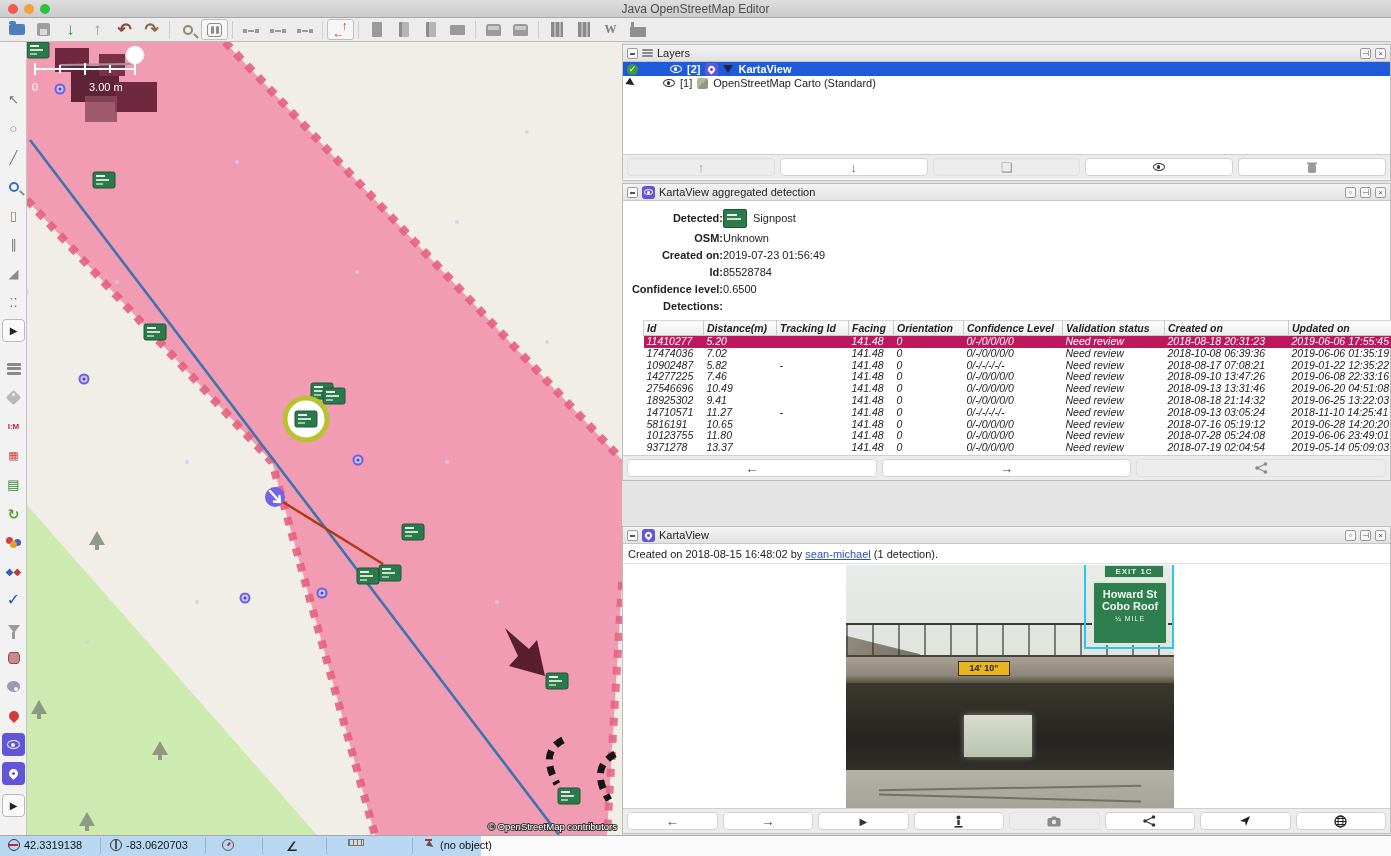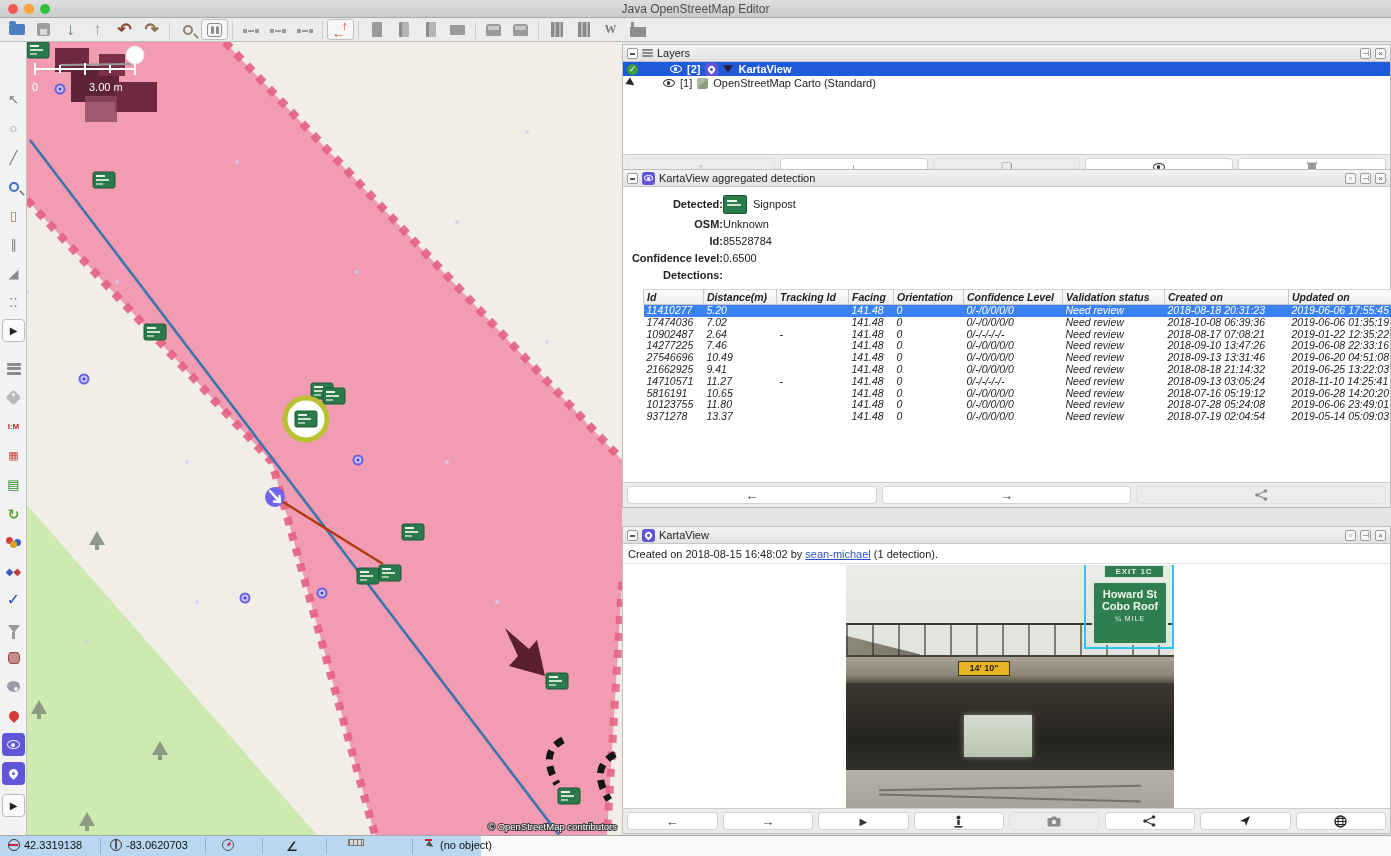--- a/index.html
+++ b/index.html
@@ -115,21 +115,21 @@
   .frow { display:flex; align-items:center; min-height:17px; }
   .frow .lab { width:95px; font-weight:bold; font-size:11px;text-align:right; }
   .frow .val { font-size:11px; }
   .sign-ic { width:24px; height:19px; background:#2a7a4b; border:1px solid #1c5634; border-radius:2px; position:relative; margin-right:6px; }
   .sign-ic::before { content:""; position:absolute; left:3px; top:4px; width:10px; height:2px; background:#e8f2e8; }
   .sign-ic::after { content:""; position:absolute; left:3px; top:8px; width:14px; height:2px; background:#cfe2cf; }
   table.det { border-collapse:collapse; table-layout:fixed; width:762px; margin-left:20px; margin-top:4px; font-size:10.5px;font-style:italic; }
   table.det th { background:linear-gradient(#fdfdfd,#ececec); border:1px solid #c9c9c9; border-top:1px solid #d8d8d8;
     text-align:left; font-size:10.5px; padding:1px 3px; height:15px; white-space:nowrap; overflow:hidden; }
   table.det td { padding:0 3px; height:11.8px; line-height:11.8px; white-space:nowrap; overflow:hidden; }
-  table.det tr.sel td { background:#3b82f6; color:#fff; }
+  table.det tr.sel td { background:#be185d; color:#fff; }
   .c0{width:60px}.c1{width:73px}.c2{width:72px}.c3{width:45px}.c4{width:70px}.c5{width:99px}.c6{width:102px}.c7{width:124px}.c8{width:112px}
 
   
   .created-line { padding:4px 5px 3px 5px; font-size:11px; background:#fff; }
   .created-line a { color:#2a52c8; text-decoration:underline; }
   .photo-area { position:relative; height:247px; background:#fff; border-top:1px solid #e0e0e0; overflow:hidden; }
   .photo { position:absolute; left:223px; top:1px; width:328px; height:245px; background:linear-gradient(#e9ece7,#dfe2db 45%,#c9c8bd); overflow:hidden; }
   .ph-cloud { position:absolute; left:60px; top:95px; width:90px; height:34px; background:#f6f7f4; border-radius:50%; filter:blur(1px); }
   .ph-rail { position:absolute; left:0; top:58px; width:100%; height:34px;
     background:repeating-linear-gradient(90deg, rgba(40,40,35,.55) 0 2px, transparent 2px 26px); }
@@ -527,41 +527,45 @@
           </span>
         <span class="btn">
           <svg class="svgic" width="12" height="13" viewBox="0 0 12 13">
               <rect x="2" y="3" width="8" height="9" rx="1.5" fill="#9a9a9a"></rect>
               <rect x="1" y="1.5" width="10" height="1.8" fill="#9a9a9a"></rect>
             </svg>
         </span>
       </div>
     </div>
 
-    <div class="panel" style="top:127px; height:339px;">
+    <div class="panel" style="top:141px; height:298px;">
       <div class="phead">
         <span class="collapse"></span>
         <span class="eye-badge">
             <span class="mini-eye"></span>
           </span>
         <span class="ptitle">KartaView aggregated detection</span>
         <span class="spring"></span>
         <span class="hbtn">▫</span>
         <span class="hbtn">⊣</span>
         <span class="hbtn">×</span>
       </div>
       <div class="fields">
         <div class="frow" style="min-height:22px">
           <span class="lab">Detected:</span>
           <span class="sign-ic"></span>
           <span class="val">Signpost</span>
         </div>
         <div class="frow">
             <span class="lab">OSM:</span>
             <span class="val">Unknown</span>
+          </div>
+        <div class="frow">
+            <span class="lab">Created on:</span>
+            <span class="val">2019-07-23 01:56:49</span>
           </div>
         <div class="frow">
             <span class="lab">Id:</span>
             <span class="val">85528784</span>
           </div>
         <div class="frow">
             <span class="lab">Confidence level:</span>
             <span class="val">0.6500</span>
           </div>
         <div class="frow">
@@ -603,21 +607,21 @@
               <td>141.48</td>
               <td>0</td>
               <td>0/-/0/0/0/0</td>
               <td>Need review</td>
               <td>2018-10-08 06:39:36</td>
               <td>2019-06-06 01:35:19</td>
               <td></td>
             </tr>
             <tr>
               <td>10902487</td>
-              <td>2.64</td>
+              <td>5.82</td>
               <td>-</td>
               <td>141.48</td>
               <td>0</td>
               <td>0/-/-/-/-/-</td>
               <td>Need review</td>
               <td>2018-08-17 07:08:21</td>
               <td>2019-01-22 12:35:22</td>
               <td></td>
             </tr>
             <tr>
@@ -638,21 +642,21 @@
               <td></td>
               <td>141.48</td>
               <td>0</td>
               <td>0/-/0/0/0/0</td>
               <td>Need review</td>
               <td>2018-09-13 13:31:46</td>
               <td>2019-06-20 04:51:08</td>
               <td></td>
             </tr>
             <tr>
-              <td>21662925</td>
+              <td>18925302</td>
               <td>9.41</td>
               <td></td>
               <td>141.48</td>
               <td>0</td>
               <td>0/-/0/0/0/0</td>
               <td>Need review</td>
               <td>2018-08-18 21:14:32</td>
               <td>2019-06-25 13:22:03</td>
               <td></td>
             </tr>

